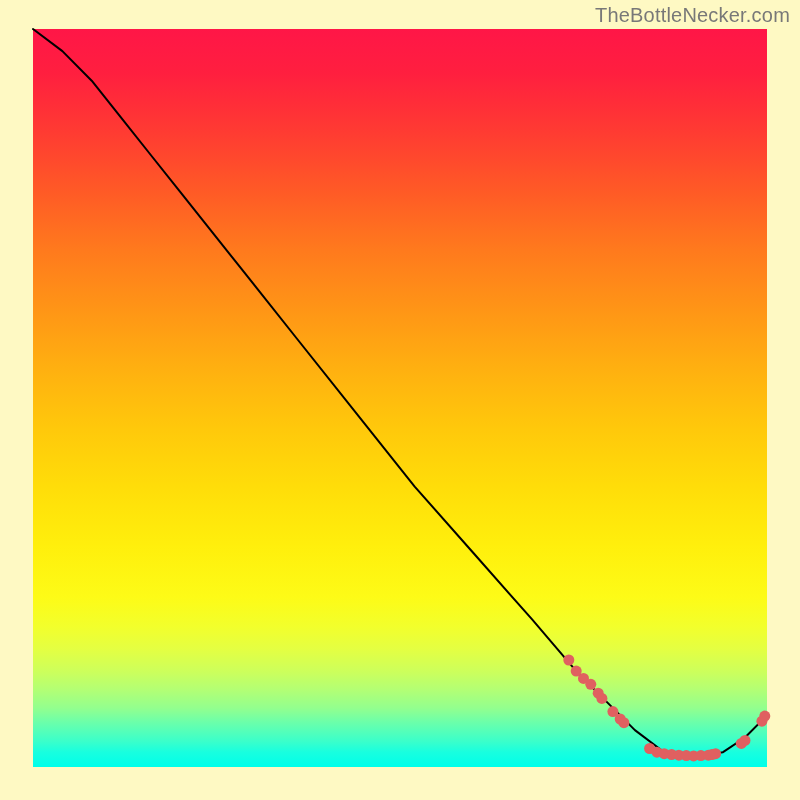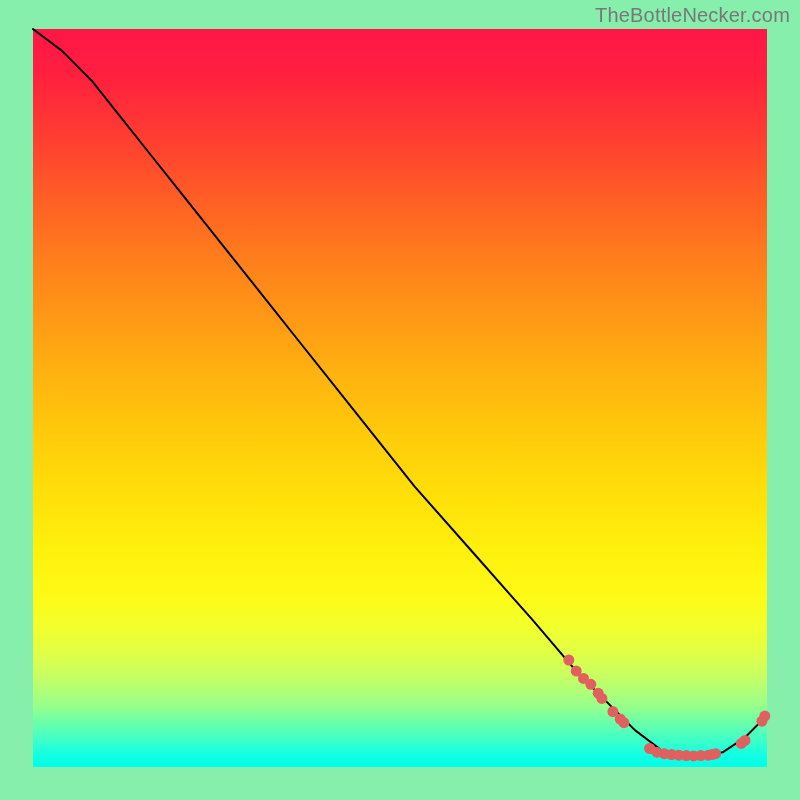--- a/index.html
+++ b/index.html
@@ -8,21 +8,21 @@
     width: 800px;
     height: 800px;
     background: #000;
     overflow: hidden;
     font-family: Arial, Helvetica, sans-serif;
   }
   .stage {
     position: relative;
     width: 800px;
     height: 800px;
-    background: #86efac;
+    background: #fef9c3;
   }
   .attribution {
     position: absolute;
     top: 4px;
     right: 10px;
     font-size: 20px;
     font-weight: 500;
     color: #787878;
     letter-spacing: 0.2px;
   }

